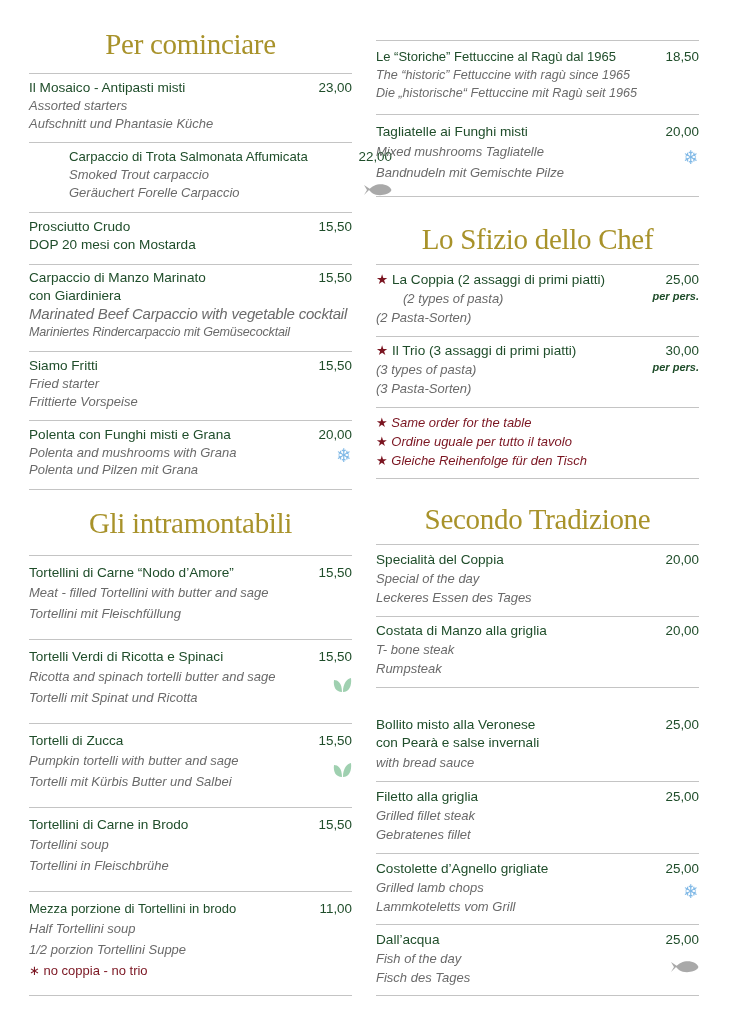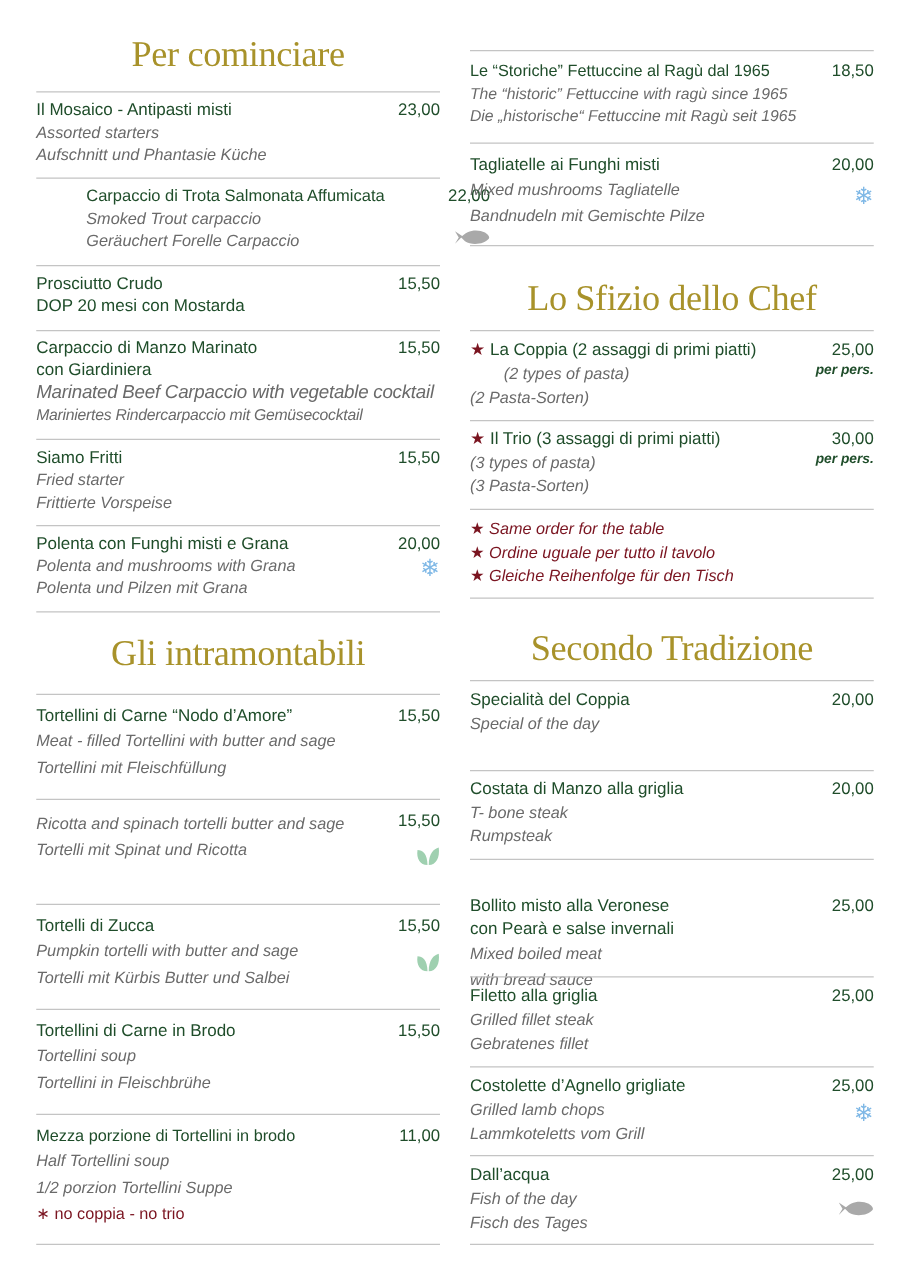--- a/index.html
+++ b/index.html
@@ -88,20 +88,21 @@
 
   <div class="item" style="top:564px;">
     <div class="name">Tortellini di Carne “Nodo d’Amore”</div>
     <div class="price">15,50</div>
     <div class="sub tall">Meat - filled Tortellini with butter and sage</div>
     <div class="sub tall">Tortellini mit Fleischfüllung</div>
   </div>
   <div class="divider" style="top:639px;"></div>
 
   <div class="item" style="top:648px;">
+    <div class="name">Tortelli Verdi di Ricotta e Spinaci</div>
     <div class="price">15,50</div>
     <div class="sub tall">Ricotta and spinach tortelli butter and sage</div>
     <div class="sub tall">Tortelli mit Spinat und Ricotta</div>
     <svg class="icon" style="top:29px;" width="19" height="16" viewBox="0 0 19 16">
       <path d="M9 15 C3 15 0 10 1 3 C5 3 9 6 9 15 Z M10 15 C10 6 14 2 18 1 C19 9 16 15 10 15 Z" fill="#9fd0b0"></path>
     </svg>
   </div>
   <div class="divider" style="top:723px;"></div>
 
   <div class="item" style="top:732px;">
@@ -185,36 +186,36 @@
   </div>
   <div class="divider" style="top:478px;"></div>
 
   <div class="section-title" style="top:503px;">Secondo Tradizione</div>
   <div class="divider" style="top:544px;"></div>
 
   <div class="item" style="top:551px;">
     <div class="name">Specialità del Coppia</div>
     <div class="price">20,00</div>
     <div class="sub" style="line-height:19px;">Special of the day</div>
+    <div class="sub" style="line-height:19px;">Leckeres Essen des Tages</div>
   </div>
   <div class="divider" style="top:616px;"></div>
 
   <div class="item" style="top:622px;">
     <div class="name">Costata di Manzo alla griglia</div>
     <div class="price">20,00</div>
     <div class="sub" style="line-height:19px;">T- bone steak</div>
     <div class="sub" style="line-height:19px;">Rumpsteak</div>
   </div>
   <div class="divider" style="top:687px;"></div>
 
   <div class="item" style="top:716px;">
     <div class="name">Bollito misto alla Veronese
 con Pearà e salse invernali</div>
     <div class="price">25,00</div>
-    <div class="sub tall">Mixed boiled meat</div>
     <div class="sub tall">with bread sauce</div>
   </div>
   <div class="divider" style="top:781px;"></div>
 
   <div class="item" style="top:788px;">
     <div class="name">Filetto alla griglia</div>
     <div class="price">25,00</div>
     <div class="sub" style="line-height:19px;">Grilled fillet steak</div>
     <div class="sub" style="line-height:19px;">Gebratenes fillet</div>
   </div>

